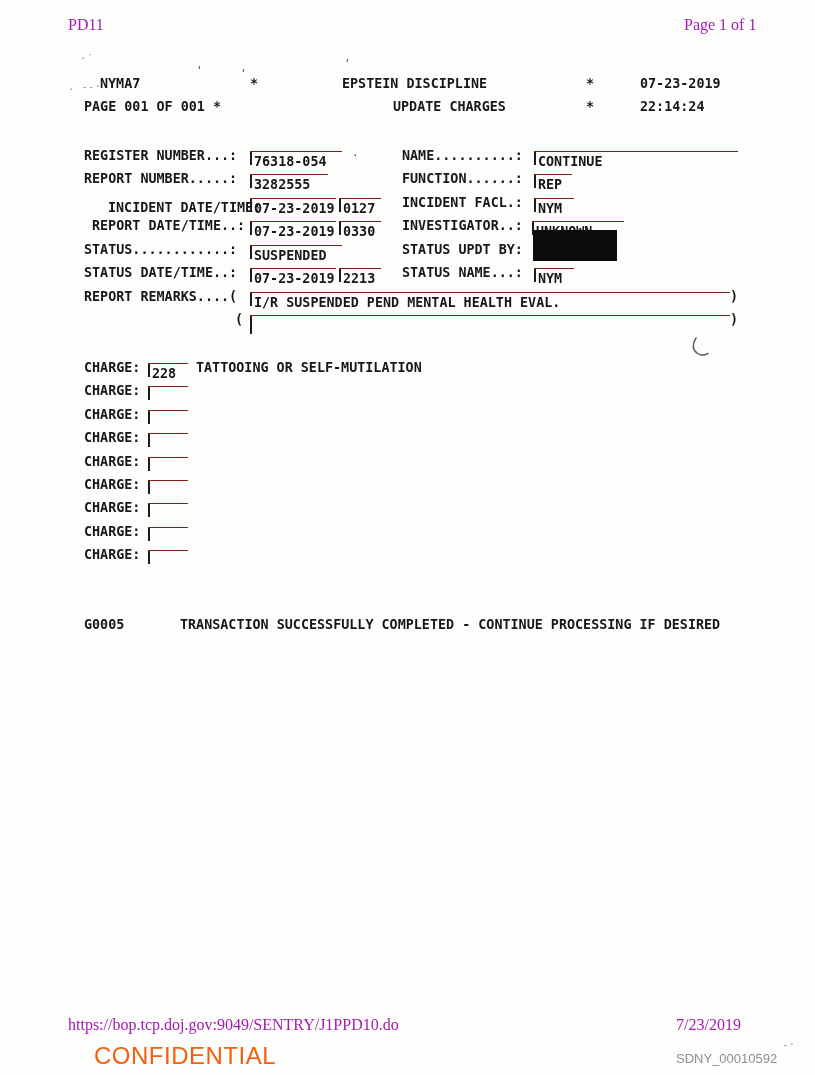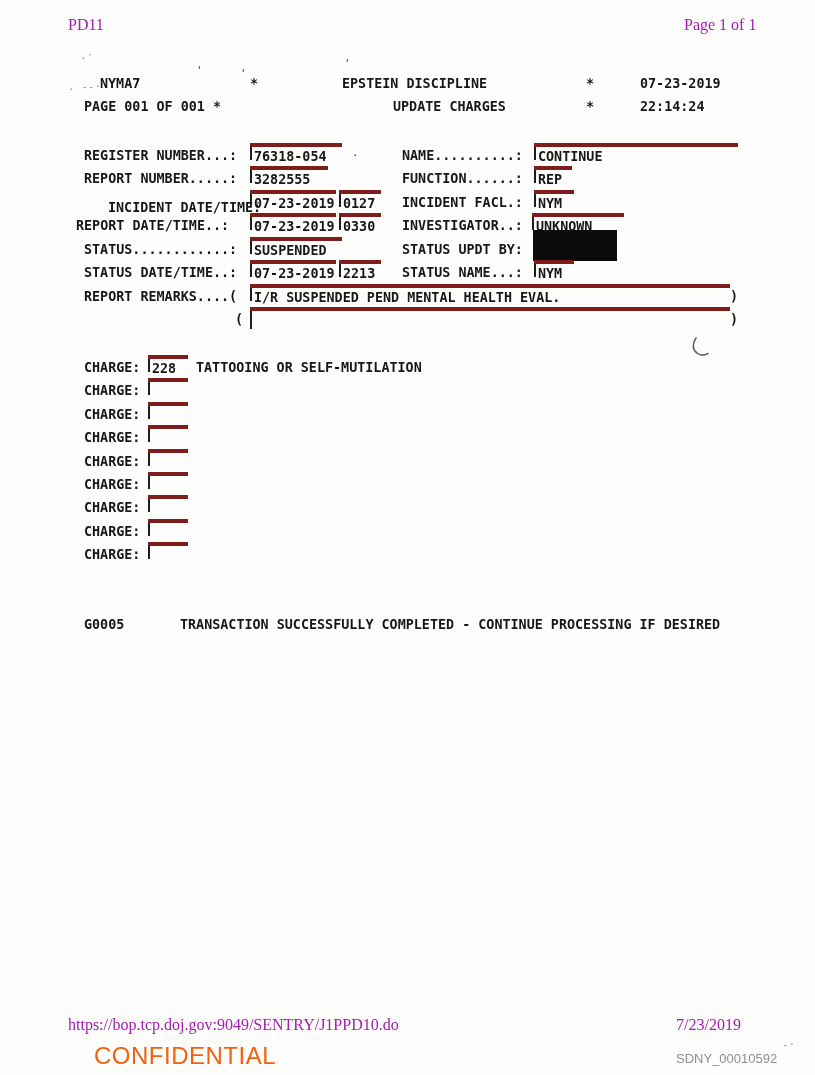--- a/index.html
+++ b/index.html
@@ -18,24 +18,25 @@
   .t{
     font-family:"DejaVu Sans Mono","Liberation Mono",monospace;
     font-weight:700;
     font-size:13.4px;
     line-height:15px;
     color:#171717;
     white-space:pre;
   }
   
   .fv{
-    border-top:4px solid #7f1d1d;
+    border-top:1px solid #7f1d1d;
     padding:2px 0 0 4px;
     min-height:15px;
     box-sizing:border-box;
+    margin-top:8px;
   }
   .fv::before{
     content:"";
     position:absolute;
     left:0;top:0;
     width:2px;height:13px;
     background:#1c1c1c;
   }
   .fv.tall::before{height:18px;}
   .row{position:absolute;left:0;top:0;width:815px;height:22px;}
@@ -107,21 +108,21 @@
 
   <div class="row" style="top:190px;">
     <span class="abs t" style="left:84px;top:10px;margin-left:24px;">INCIDENT DATE/TIME:</span>
     <span class="abs t fv" style="left:250px;top:0;width:86px;">07-23-2019</span>
     <span class="abs t fv" style="left:339px;top:0;width:42px;">0127</span>
     <span class="abs t" style="left:402px;top:5px;">INCIDENT FACL.:</span>
     <span class="abs t fv" style="left:534px;top:0;width:40px;">NYM</span>
   </div>
 
   <div class="row" style="top:213px;">
-    <span class="abs t" style="left:68px;top:5px;padding-left:8px;">REPORT DATE/TIME..:</span>
+    <span class="abs t" style="left:84px;top:5px;padding-left:8px;">REPORT DATE/TIME..:</span>
     <span class="abs t fv" style="left:250px;top:0;width:86px;">07-23-2019</span>
     <span class="abs t fv" style="left:339px;top:0;width:42px;">0330</span>
     <span class="abs t" style="left:402px;top:5px;">INVESTIGATOR..:</span>
     <span class="abs t fv" style="left:532px;top:0;width:92px;">UNKNOWN</span>
   </div>
 
   <div class="row" style="top:237px;">
     <span class="abs t" style="left:84px;top:5px;">STATUS............:</span>
     <span class="abs t fv" style="left:250px;top:0;width:92px;">SUSPENDED</span>
     <span class="abs t" style="left:402px;top:5px;">STATUS UPDT BY:</span>

